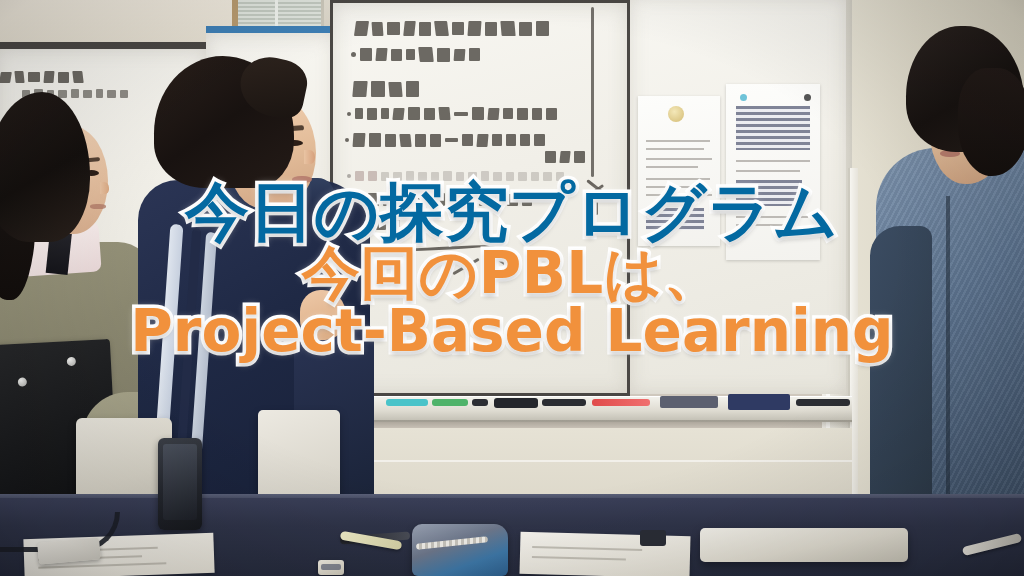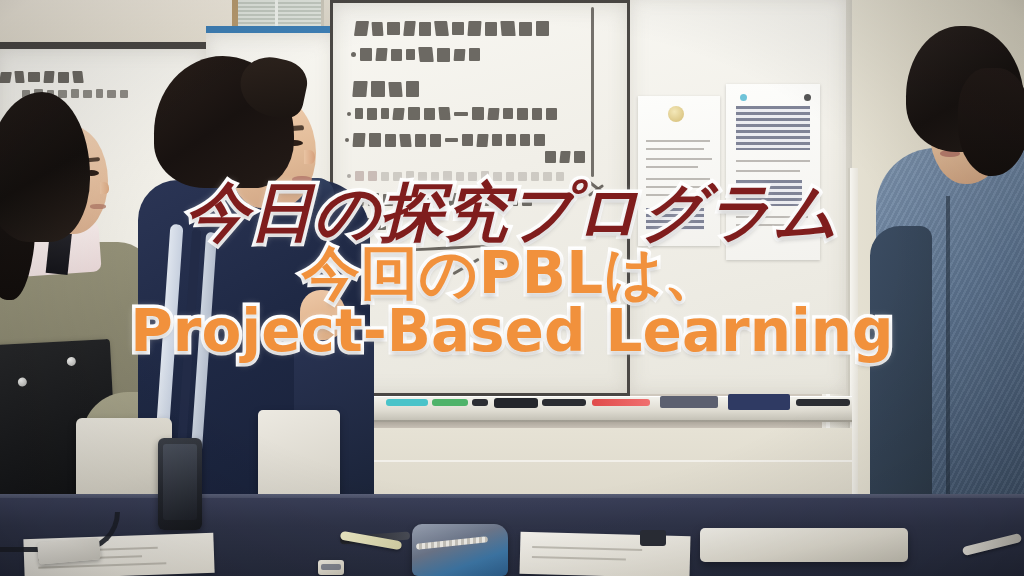--- a/index.html
+++ b/index.html
@@ -712,18 +712,18 @@
     <div class="obj pen-3"></div>
     <div class="obj eraser"></div>
     <div class="obj small-dark"></div>
     <div class="obj cable"></div>
     <div class="obj adapter"></div>
 
     <div class="vignette"></div>
   </div>
 
   <div id="subtitles">
-    <div class="sub-line l1" style="color: #7f1d1d; font-style: italic; -webkit-text-stroke: 7px rgb(255, 255, 255);">今日の探究プログラム</div>
+    <div class="sub-line l1" style="color: #0369a1; -webkit-text-stroke: 7px rgb(255, 255, 255);">今日の探究プログラム</div>
     <div class="sub-line l3" style="color: rgb(241, 145, 60); -webkit-text-stroke: 7px rgb(255, 255, 255);">今回のPBLは、</div>
     <div class="sub-line l4" style="color: rgb(241, 145, 60); -webkit-text-stroke: 7px rgb(255, 255, 255);">Project-Based Learning</div>
   </div>
 
 </div>
 
 </body></html>

